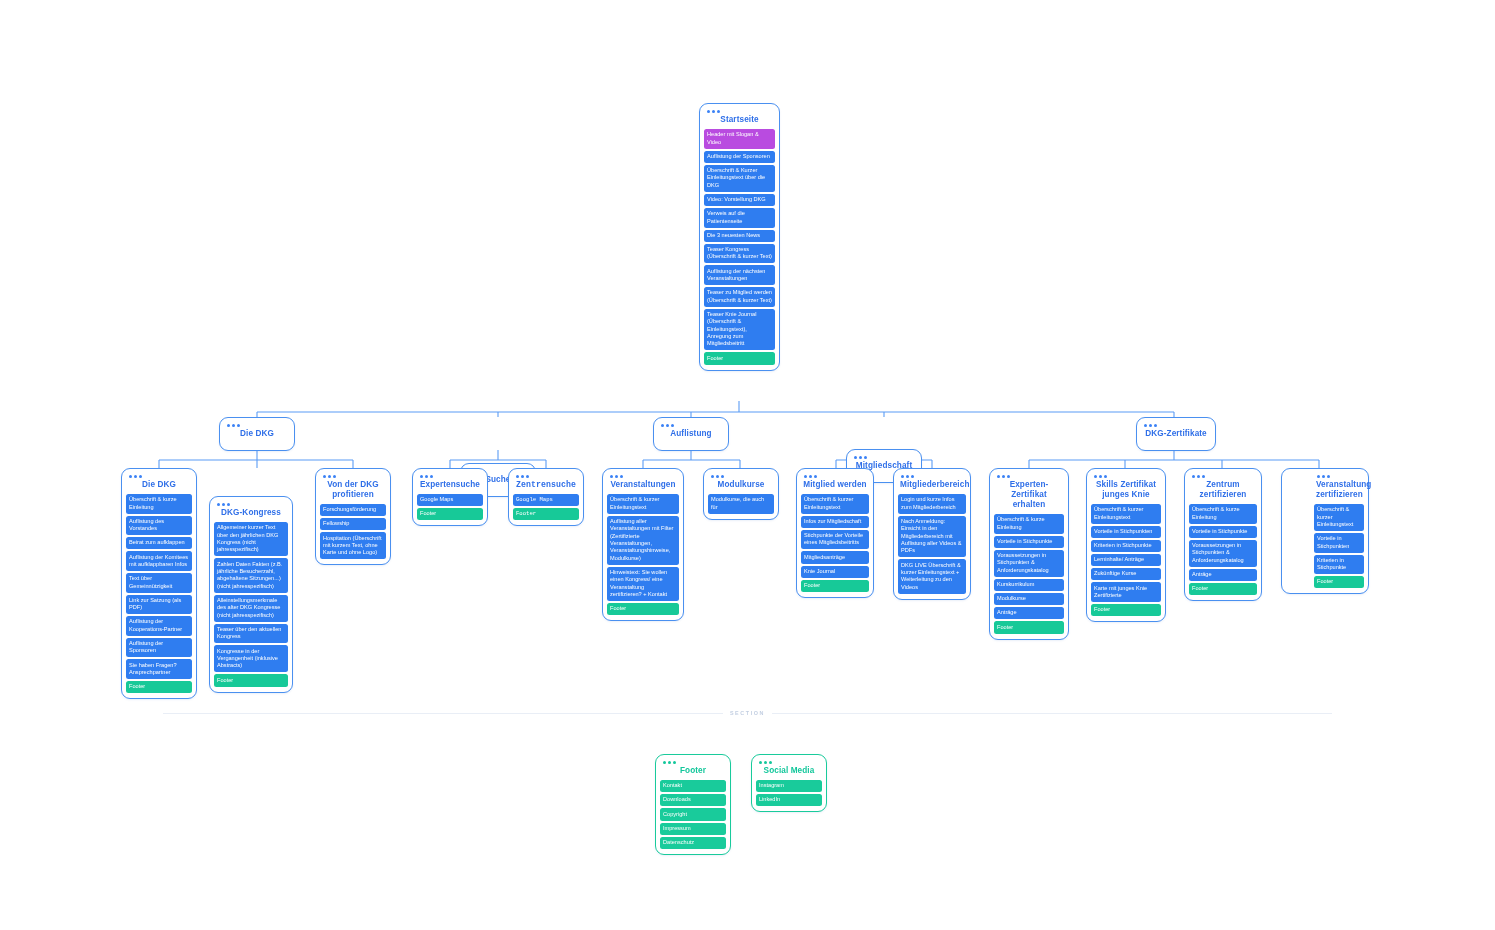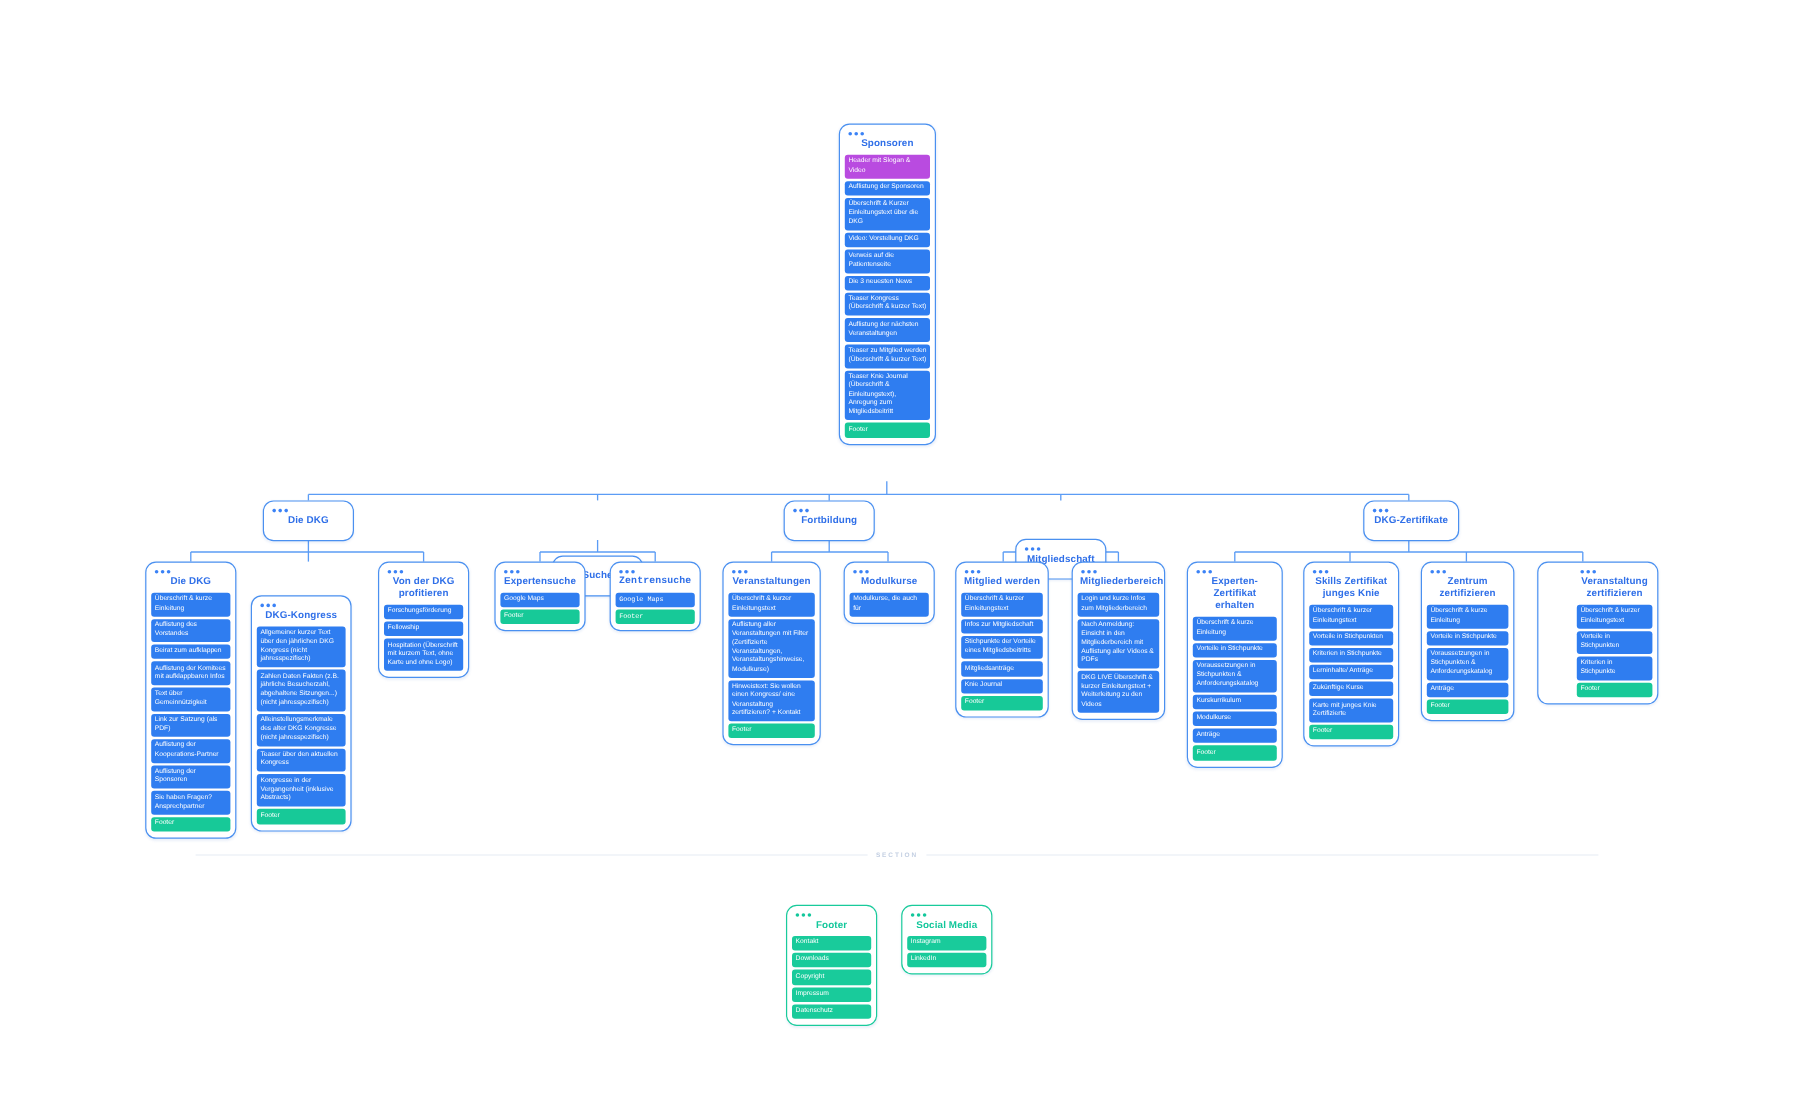--- a/index.html
+++ b/index.html
@@ -99,21 +99,21 @@
       <path d="M1319 460 L1319 468"></path>
     </g>
   </svg>
 
   <div class="node" style="left:699px;top:103px;width:81px;">
     <div class="dots">
         <i></i>
         <i></i>
         <i></i>
       </div>
-    <div class="title">Sponsoren</div>
+    <div class="title">Startseite</div>
     <div class="rows">
         <div class="row purple">Header mit Slogan &amp; Video</div>
         <div class="row">Auflistung der Sponsoren</div>
         <div class="row">Überschrift &amp; Kurzer Einleitungstext über die DKG</div>
         <div class="row">Video: Vorstellung DKG</div>
         <div class="row">Verweis auf die Patientenseite</div>
         <div class="row">Die 3 neuesten News</div>
         <div class="row">Teaser Kongress (Überschrift &amp; kurzer Text)</div>
         <div class="row">Auflistung der nächsten Veranstaltungen</div>
         <div class="row">Teaser zu Mitglied werden (Überschrift &amp; kurzer Text)</div>
@@ -137,21 +137,21 @@
         <i></i>
       </div>
     <div class="title">Suche</div>
   </div>
   <div class="node" style="left:653px;top:417px;width:76px;height:34px;">
     <div class="dots">
         <i></i>
         <i></i>
         <i></i>
       </div>
-    <div class="title">Fortbildung</div>
+    <div class="title">Auflistung</div>
   </div>
   <div class="node" style="left:846px;top:429px;width:76px;height:34px;margin-top:20px;">
     <div class="dots">
         <i></i>
         <i></i>
         <i></i>
       </div>
     <div class="title">Mitgliedschaft</div>
   </div>
   <div class="node" style="left:1136px;top:417px;width:80px;height:34px;">
@@ -344,21 +344,21 @@
     <div class="title">Zentrum zertifizieren</div>
     <div class="rows">
         <div class="row">Überschrift &amp; kurze Einleitung</div>
         <div class="row">Vorteile in Stichpunkte</div>
         <div class="row">Voraussetzungen in Stichpunkten &amp; Anforderungskatalog</div>
         <div class="row">Anträge</div>
         <div class="row teal">Footer</div>
       </div>
   </div>
 
-  <div class="node" style="left:1281px;top:468px;width:101px;padding-left:32px;">
+  <div class="node" style="left:1281px;top:468px;width:88px;padding-left:32px;">
     <div class="dots">
         <i></i>
         <i></i>
         <i></i>
       </div>
     <div class="title">Veranstaltung zertifizieren</div>
     <div class="rows">
         <div class="row">Überschrift &amp; kurzer Einleitungstext</div>
         <div class="row">Vorteile in Stichpunkten</div>
         <div class="row">Kriterien in Stichpunkte</div>

